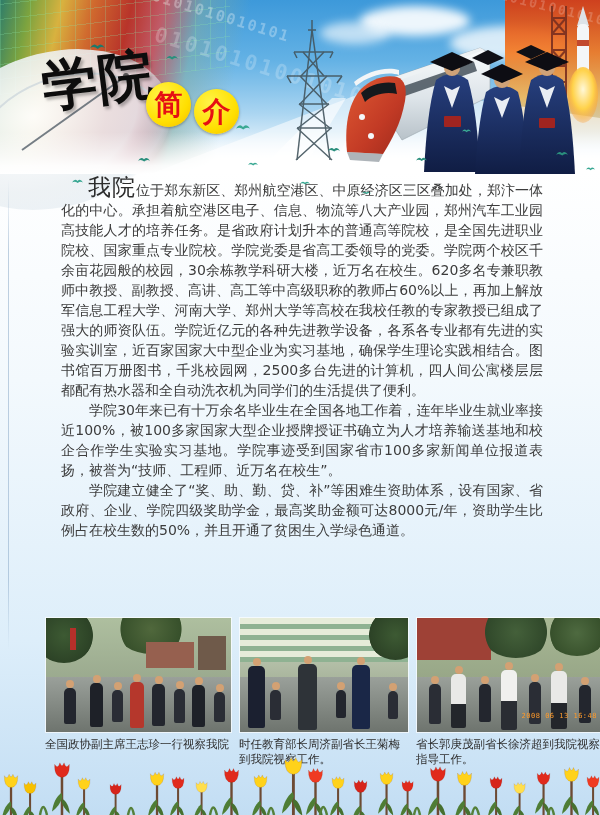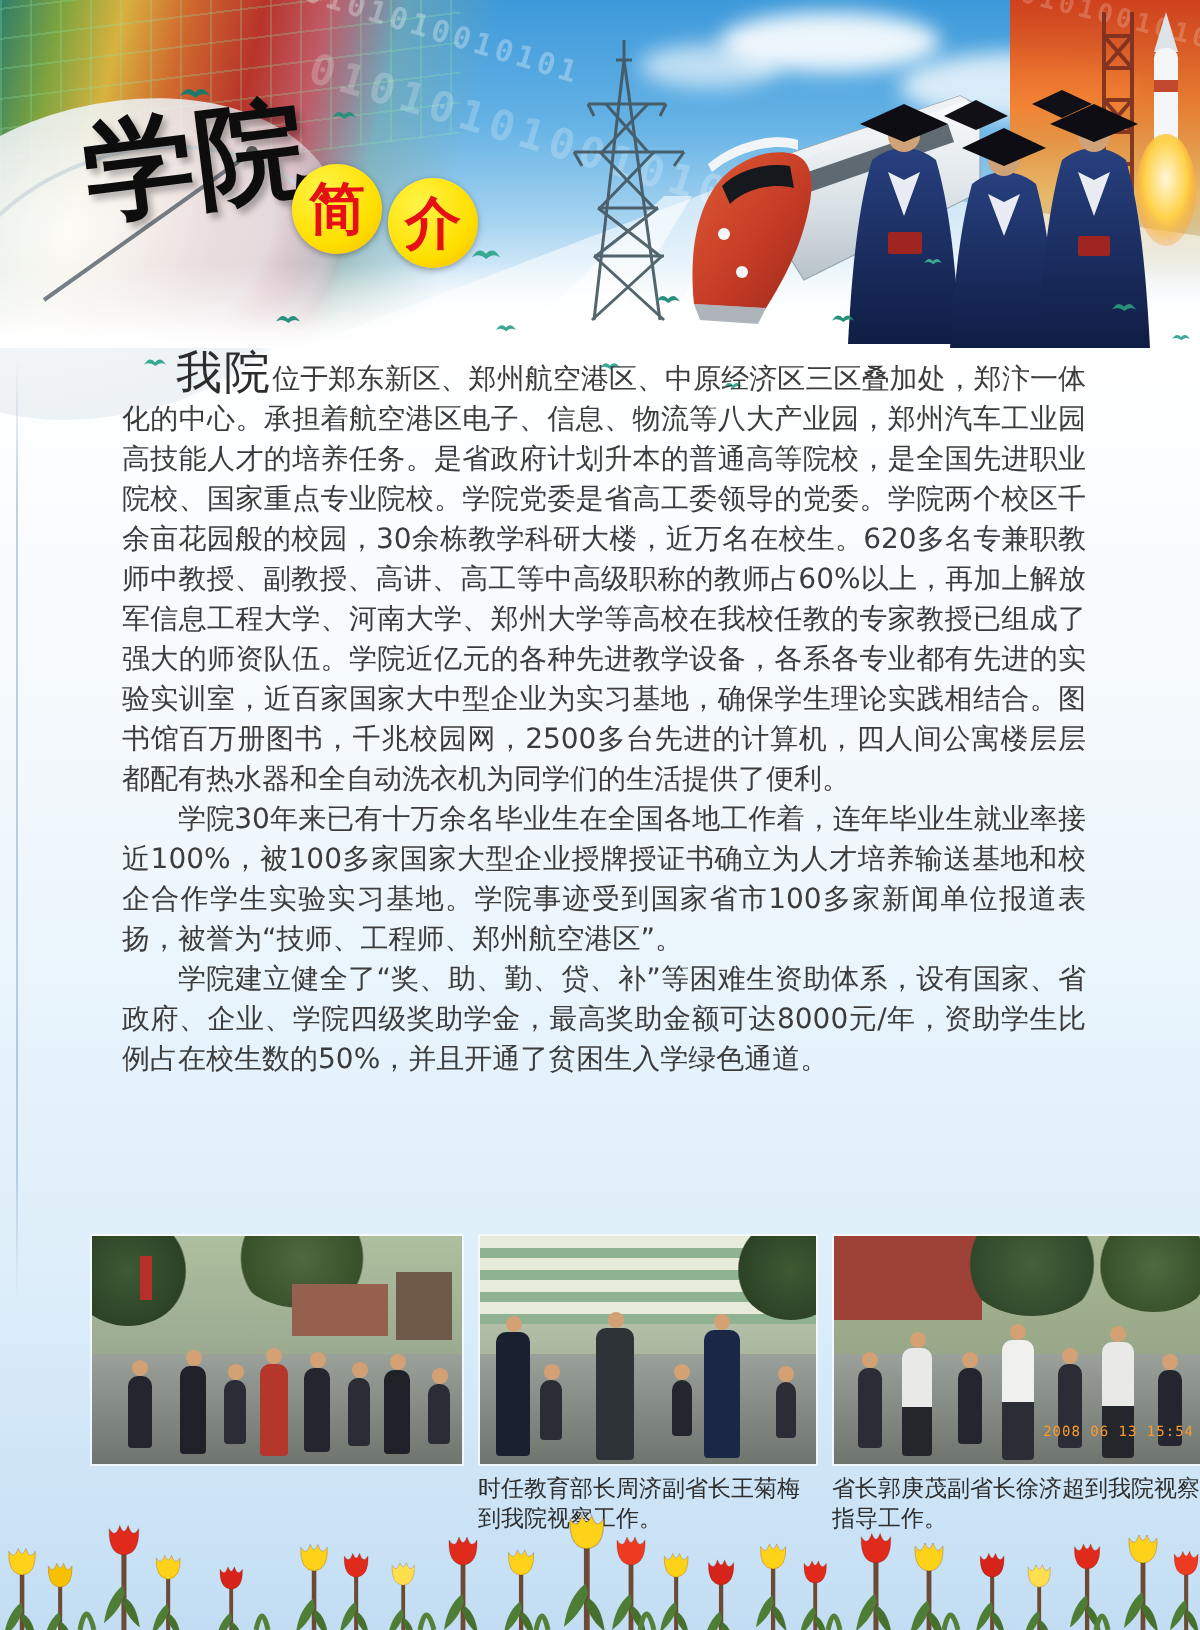--- a/index.html
+++ b/index.html
@@ -210,21 +210,21 @@
         <span>简</span>
       </div>
     <div class="badge badge2">
         <span>介</span>
       </div>
   </header>
 
   <div class="edge-line"></div>
   <main class="article">
     <p class="p1"><span class="lead">我院</span><span>位于郑东新区、郑州航空港区、中原经济区三区叠加处，郑汴一体化的中心。承担着航空港区电子、信息、物流等八大产业园，郑州汽车工业园高技能人才的培养任务。是省政府计划升本的普通高等院校，是全国先进职业院校、国家重点专业院校。学院党委是省高工委领导的党委。学院两个校区千余亩花园般的校园，30余栋教学科研大楼，近万名在校生。620多名专兼职教师中教授、副教授、高讲、高工等中高级职称的教师占60%以上，再加上解放军信息工程大学、河南大学、郑州大学等高校在我校任教的专家教授已组成了强大的师资队伍。学院近亿元的各种先进教学设备，各系各专业都有先进的实验实训室，近百家国家大中型企业为实习基地，确保学生理论实践相结合。图书馆百万册图书，千兆校园网，2500多台先进的计算机，四人间公寓楼层层都配有热水器和全自动洗衣机为同学们的生活提供了便利。</span></p>
-    <p class="pind">学院30年来已有十万余名毕业生在全国各地工作着，连年毕业生就业率接近100%，被100多家国家大型企业授牌授证书确立为人才培养输送基地和校企合作学生实验实习基地。学院事迹受到国家省市100多家新闻单位报道表扬，被誉为“技师、工程师、郑州航空港区”。</p>
+    <p class="pind">学院30年来已有十万余名毕业生在全国各地工作着，连年毕业生就业率接近100%，被100多家国家大型企业授牌授证书确立为人才培养输送基地和校企合作学生实验实习基地。学院事迹受到国家省市100多家新闻单位报道表扬，被誉为“技师、工程师、近万名在校生”。</p>
     <p class="pind">学院建立健全了“奖、助、勤、贷、补”等困难生资助体系，设有国家、省政府、企业、学院四级奖助学金，最高奖助金额可达8000元/年，资助学生比例占在校生数的50%，并且开通了贫困生入学绿色通道。</p>
   </main>
 
   <section class="photos">
 
     <figure class="photo photo1">
       <div class="img">
         <div class="bld" style="position:absolute;inset:0;background:linear-gradient(180deg,#aebf9f,#9aa98e 55%,#8a9484);"></div>
         <div class="blob" style="left:-12px;top:-10px;width:60px;height:55px;background:radial-gradient(circle,#3d5a33,#2c4226 70%,transparent 72%);"></div>
         <div class="blob" style="left:70px;top:-14px;width:70px;height:50px;background:radial-gradient(circle,#50683c,#37502b 70%,transparent 72%);"></div>
@@ -234,20 +234,21 @@
         <div class="road"></div>
         <div class="fig" style="left:18px;bottom:8px;width:12px;height:36px;background:#23262e;"></div>
         <div class="fig" style="left:44px;bottom:5px;width:13px;height:44px;background:#1e2128;"></div>
         <div class="fig" style="left:66px;bottom:10px;width:11px;height:32px;background:#2a2d35;"></div>
         <div class="fig" style="left:84px;bottom:4px;width:14px;height:46px;background:#b5372c;"></div>
         <div class="fig" style="left:106px;bottom:6px;width:13px;height:42px;background:#23262e;"></div>
         <div class="fig" style="left:128px;bottom:9px;width:11px;height:34px;background:#2a2d35;"></div>
         <div class="fig" style="left:146px;bottom:5px;width:13px;height:42px;background:#1e2128;"></div>
         <div class="fig" style="left:168px;bottom:10px;width:11px;height:30px;background:#2a2d35;"></div>
       </div>
+      <figcaption>全国政协副主席王志珍一行视察我院</figcaption>
     </figure>
 
     <figure class="photo photo2">
       <div class="img">
         <div class="bld" style="position:absolute;inset:0;background:linear-gradient(180deg,#cdd8c2,#a8b49c 55%,#939e8d);"></div>
         <div class="bld" style="left:0;top:0;width:100%;height:44px;background:repeating-linear-gradient(180deg,#e6ecd9 0 6px,#8fb292 6px 11px);"></div>
         <div class="blob" style="left:128px;top:-8px;width:55px;height:50px;background:radial-gradient(circle,#3d5a33,#2c4226 70%,transparent 72%);"></div>
         <div class="road"></div>
         <div class="fig" style="left:30px;bottom:12px;width:11px;height:30px;background:#2a2d35;"></div>
         <div class="fig" style="left:96px;bottom:14px;width:10px;height:28px;background:#23262e;"></div>
@@ -266,21 +267,21 @@
         <div class="blob" style="left:64px;top:-12px;width:70px;height:52px;background:radial-gradient(circle,#44603a,#30482a 70%,transparent 72%);"></div>
         <div class="blob" style="left:130px;top:-8px;width:60px;height:46px;background:radial-gradient(circle,#4e6a40,#37502b 70%,transparent 72%);"></div>
         <div class="road"></div>
         <div class="fig" style="left:12px;bottom:8px;width:12px;height:40px;background:#2a2d35;"></div>
         <div class="fig" style="left:34px;bottom:4px;width:15px;height:54px;background:linear-gradient(180deg,#e9e9e7 55%,#23262b 55%);"></div>
         <div class="fig" style="left:62px;bottom:10px;width:12px;height:38px;background:#23262e;"></div>
         <div class="fig" style="left:84px;bottom:2px;width:16px;height:60px;background:linear-gradient(180deg,#f0f0ee 52%,#2a2d33 52%);"></div>
         <div class="fig" style="left:112px;bottom:8px;width:12px;height:42px;background:#2a2d35;"></div>
         <div class="fig" style="left:134px;bottom:3px;width:16px;height:58px;background:linear-gradient(180deg,#e9e9e7 55%,#23262b 55%);"></div>
         <div class="fig" style="left:162px;bottom:9px;width:12px;height:38px;background:#23262e;"></div>
-        <span class="timestamp">2008 06 13 15:54</span>
+        <span class="timestamp">2008 06 13 16:48</span>
       </div>
       <figcaption>省长郭庚茂副省长徐济超到我院视察指导工作。</figcaption>
     </figure>
   </section>
 
   <svg class="tulips" width="600" height="62" viewBox="0 0 600 62">
     <defs>
       <g id="tul">
         <path d="M9.5 18 L9.5 62" stroke="#6d4a33" stroke-width="2.4"></path>
         <path d="M9 34 C4 38 1 44 0 52 C5 48 8 44 10 38 Z" fill="#4e7d35"></path>

